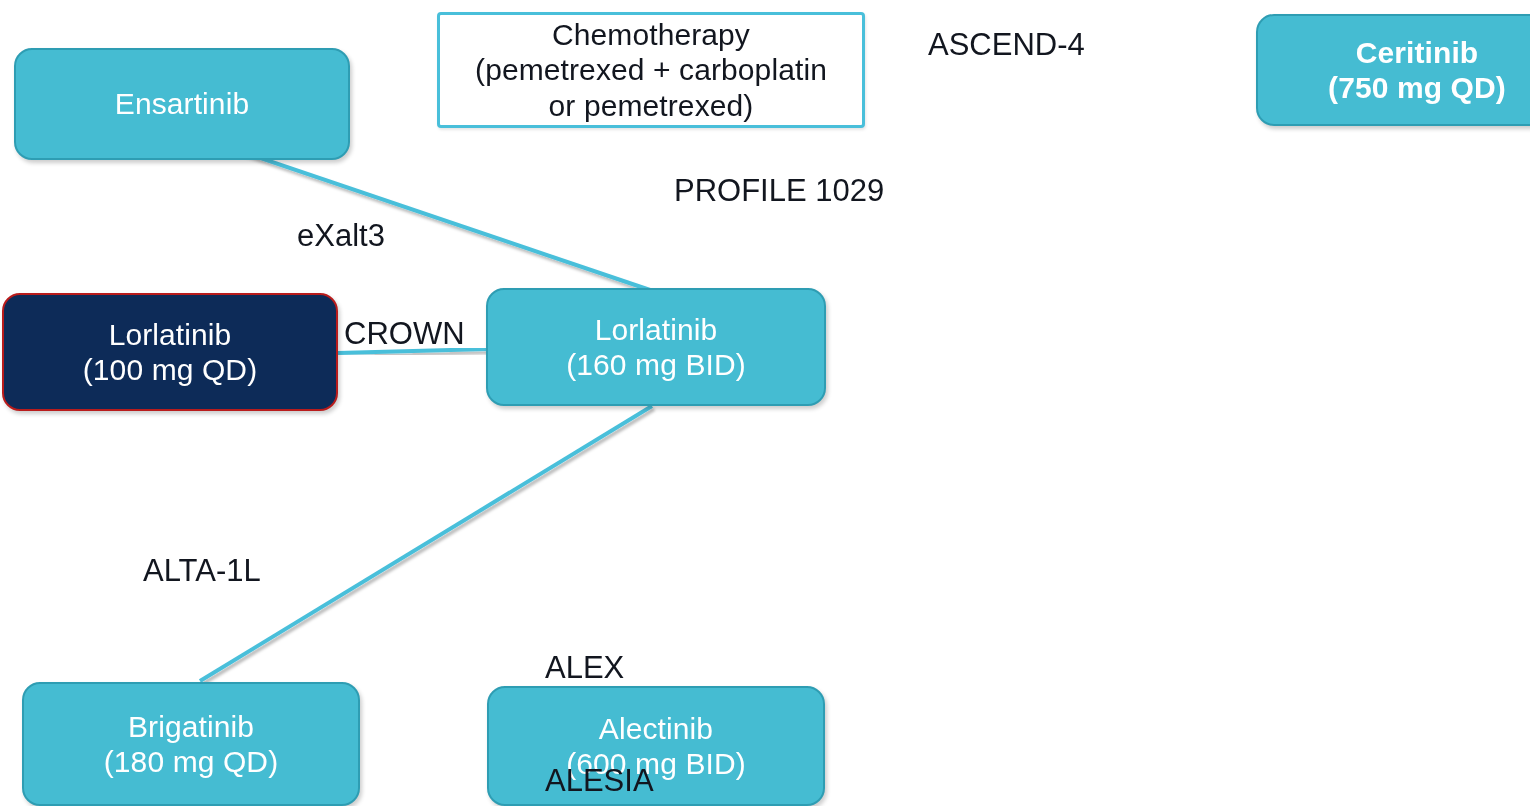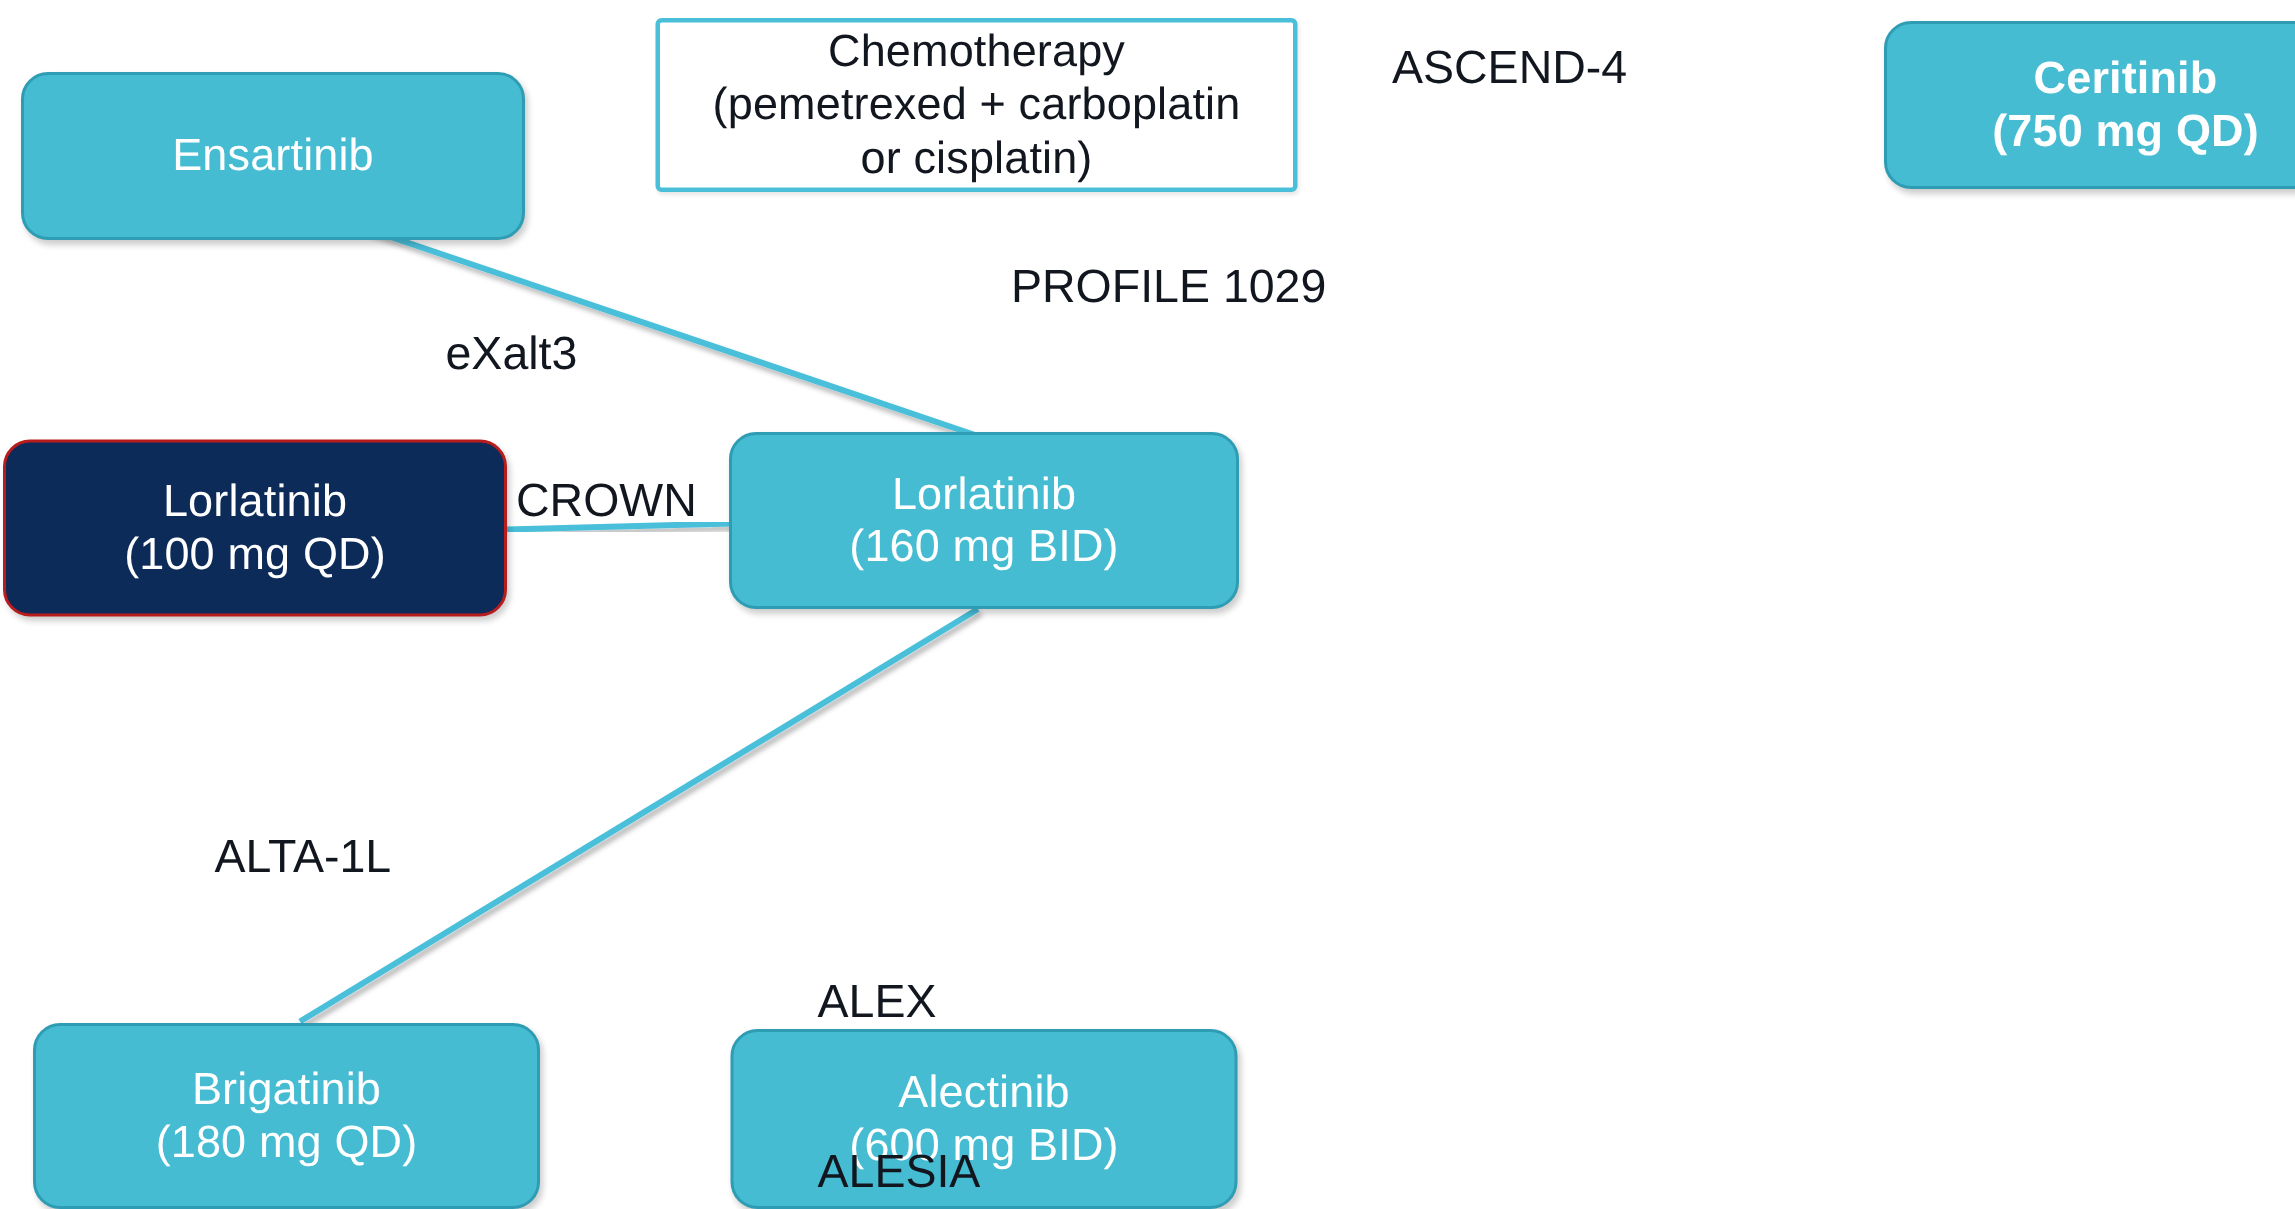--- a/index.html
+++ b/index.html
@@ -93,21 +93,21 @@
     <line x1="655" y1="406" x2="655" y2="686" stroke="#49bfda" stroke-width="4" filter="url(#edgeShadow)"></line>
   </svg>
 
   <div class="node-box node-filled" style="left:14px; top:16px; width:336px; height:112px;margin-top:32px;">
     <span class="node-line">Ensartinib</span>
   </div>
 
   <div class="node-box node-outline" style="left:437px; top:12px; width:428px; height:116px; border-radius:4px;">
     <span class="node-line">Chemotherapy</span>
     <span class="node-line">(pemetrexed + carboplatin</span>
-    <span class="node-line">or cisplatin)</span>
+    <span class="node-line">or pemetrexed)</span>
   </div>
 
   <div class="node-box node-filled" style="left:1256px; top:14px; width:322px; height:112px;font-weight:bold;">
     <span class="node-line">Ceritinib</span>
     <span class="node-line">(750 mg QD)</span>
   </div>
 
   <div class="node-box node-dark" style="left:2px; top:293px; width:336px; height:118px;">
     <span class="node-line">Lorlatinib</span>
     <span class="node-line">(100 mg QD)</span>

